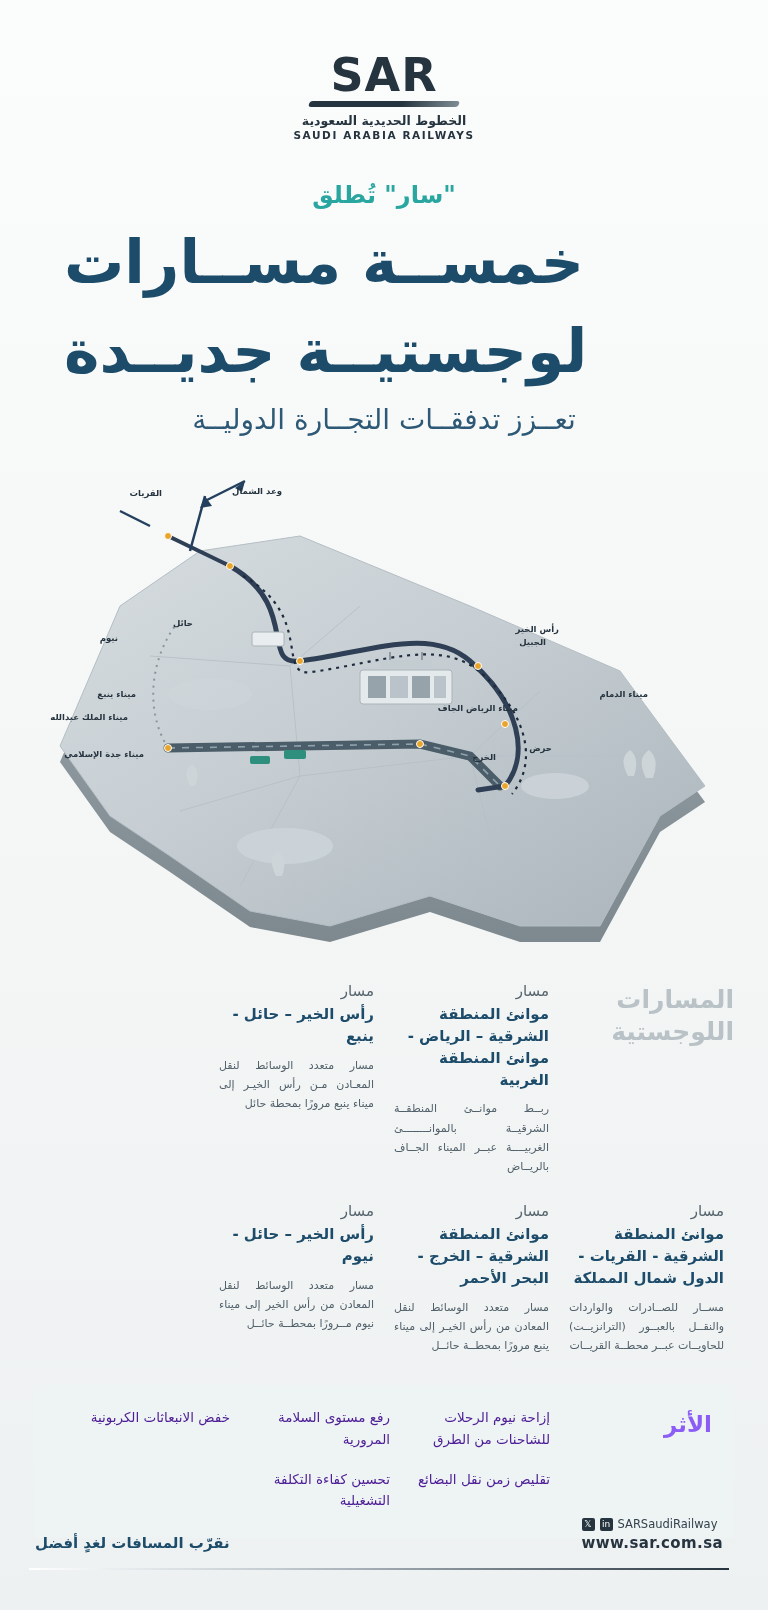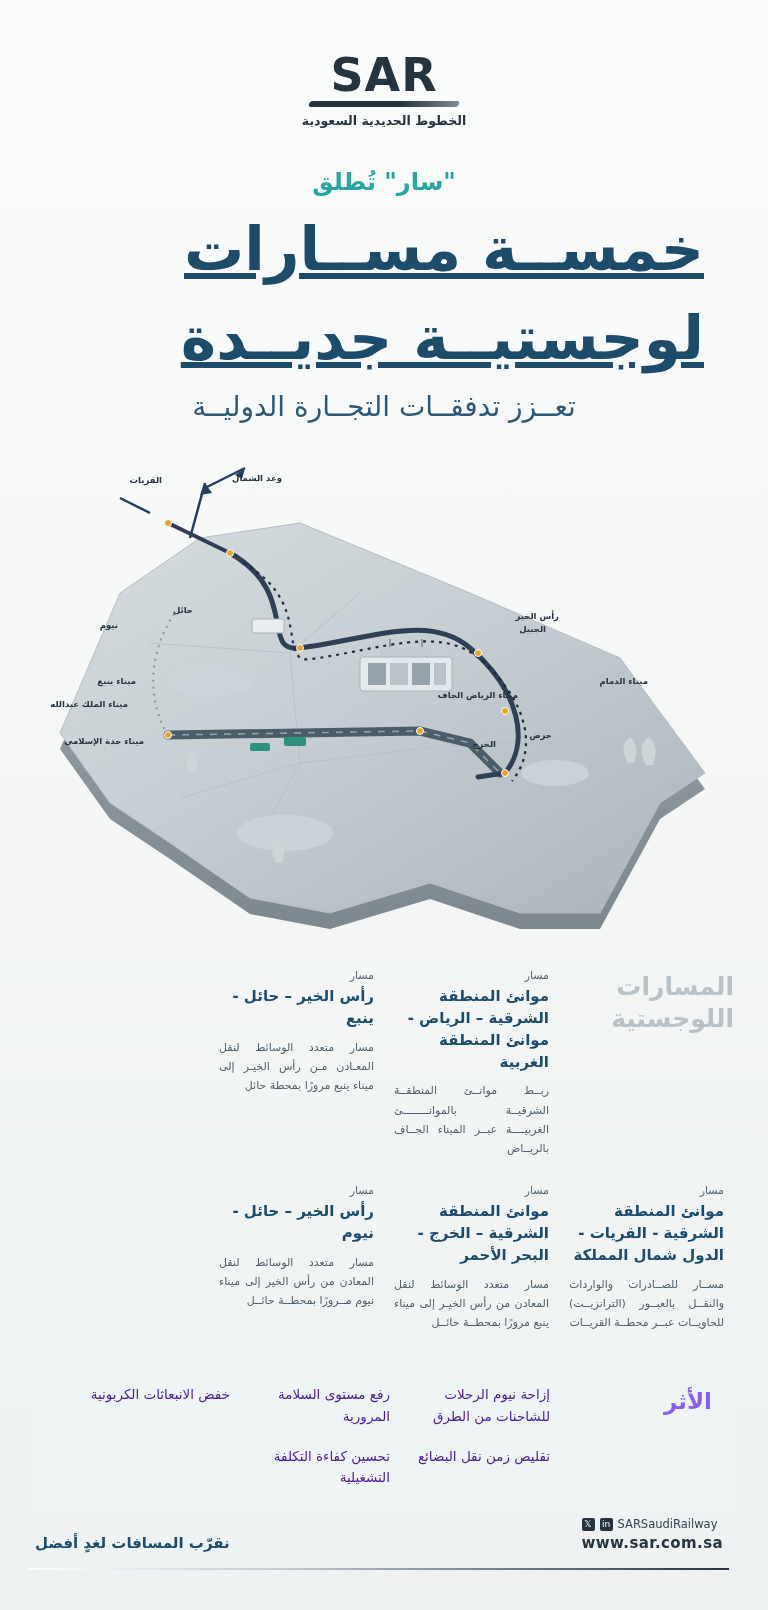--- a/index.html
+++ b/index.html
@@ -64,27 +64,26 @@
   .kicker{
     margin-top:40px;
     text-align:center;
     font-size:24px;
     color:#2aa6a0;
     font-weight:bold;
   }
   .headline{
     margin:18px auto 0 auto;
     width:640px;
-    text-align:right;
+    text-align:left;
     color:#1d4c6b;
     font-weight:bold;
     font-size:60px;
     line-height:1.18;
     letter-spacing:-1px;
-    text-decoration:underline;
   }
   .subhead{
     margin:14px auto 0 auto;
     width:640px;
     text-align:center;
     color:#1d4c6b;
     font-size:28px;
     line-height:1.35;
     letter-spacing:1px;
     opacity:.92;
@@ -129,21 +128,21 @@
     gap:0;
   }
   .route{
     box-sizing:border-box;
     width:175px;
     padding:0 10px;
     text-align:right;
   }
   .route.spacer{visibility:hidden;}
   .route-kicker{
-    font-size:11px;
+    font-size:15px;
     color:#56646d;
     margin-bottom:4px;
   }
   .route-name{
     font-size:15px;
     font-weight:bold;
     color:#1d4c6b;
     line-height:1.45;
     margin-bottom:8px;
   }
@@ -246,20 +245,21 @@
 </style>
 </head>
 <body>
 
 <div class="page">
 
   <div class="logo-wrap">
     <div class="logo-mark">SAR</div>
     <span class="logo-swoosh"></span>
     <div class="logo-ar">الخطوط الحديدية السعودية</div>
+    <div class="logo-en">SAUDI ARABIA RAILWAYS</div>
   </div>
 
   <div class="kicker">"سار" تُطلق</div>
   <div class="headline">خمســة مســارات</div>
   <div class="headline">لوجستيــة جديــدة</div>
   <div class="subhead">تعــزز تدفقــات التجــارة الدوليــة</div>
 
   <div class="map-area">
     <svg class="map-svg" viewBox="0 0 768 520">
       <defs>

